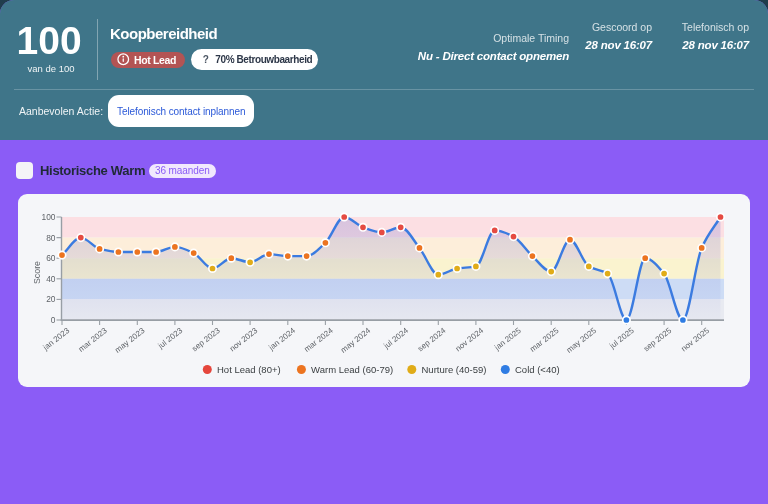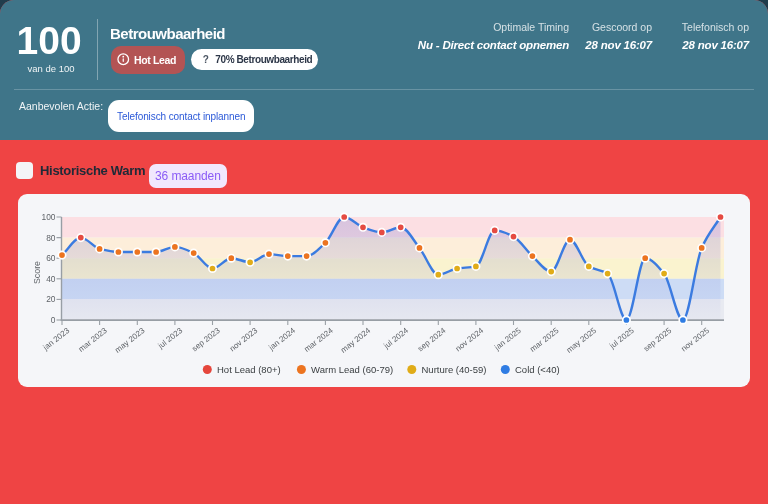--- a/index.html
+++ b/index.html
@@ -1,57 +1,57 @@
 <!DOCTYPE html>
 <html><head><meta charset="utf-8">
 <style>
 * { margin:0; padding:0; box-sizing:border-box; }
 html,body { width:768px; height:504px; overflow:hidden; }
 body { background:#203d4c; font-family:"Liberation Sans", sans-serif; position:relative; }
-.page { position:absolute; inset:0; background:#ef4444; border-radius:14px 14px 0 0; overflow:hidden; }
+.page { position:absolute; inset:0; background:#8b5cf6; border-radius:14px 14px 0 0; overflow:hidden; }
 .header { position:absolute; top:0; left:0; width:768px; height:140px; background:#3f7589; }
 .score { position:absolute; left:16.5px; top:21px; color:#fff; font-size:39px; font-weight:700; line-height:1; }
 .vande { position:absolute; left:27.5px; top:62.5px; color:rgba(255,255,255,0.92); font-size:9.5px; }
 .vline { position:absolute; left:96.5px; top:18.5px; width:1px; height:61px; background:rgba(255,255,255,0.35); }
 .koop { position:absolute; left:110px; top:25px; color:#fff; font-size:15px; font-weight:700; letter-spacing:-0.5px; }
 .pillrow { position:absolute; left:111px; top:48.7px; height:22px; display:flex; align-items:center; gap:5.5px; }
-.pill-hot { background:#b35454; color:#fff; border-radius:10px; height:28px; display:flex; align-items:center; padding:0 9px 0 6px; gap:4.5px; font-size:10.5px; font-weight:700; letter-spacing:-0.35px; }
+.pill-hot { background:#b35454; color:#fff; border-radius:10px; height:16px; display:flex; align-items:center; padding:0 9px 0 6px; gap:4.5px; font-size:10.5px; font-weight:700; letter-spacing:-0.35px; }
 .pill-betr { background:#fff; color:#2d3748; border-radius:11px; height:21.5px; display:flex; align-items:center; padding:0 6px 0 12px; gap:7px; font-size:10px; font-weight:700; letter-spacing:-0.4px; }
 .pill-betr .q { color:#4b5563; font-weight:700; }
 .col { position:absolute; top:21px; text-align:right; }
 .col .lab { color:rgba(255,255,255,0.78); font-size:10.5px; }
 .col .val { color:#fff; font-size:11.5px; font-weight:700; letter-spacing:-0.2px; margin-top:6px;font-style:italic; }
 .hdiv { position:absolute; left:14px; top:89px; width:740px; height:1px; background:rgba(255,255,255,0.22); }
-.actrow { position:absolute; left:19px; top:100px; height:22px; display:flex; }
+.actrow { position:absolute; left:19px; top:100px; height:22px; display:flex; align-items:center; }
 .actlab { color:rgba(255,255,255,0.92); font-size:10.5px; }
 .pill-act { margin-left:5px; background:#fff; color:#2b59d8; border-radius:11px; height:32px; display:flex; align-items:center; padding:0 9px; font-size:10px; font-weight:500; letter-spacing:-0.1px; }
 .trendicon { position:absolute; left:16px; top:162px; width:17px; height:17px; background:#f4f4f7; border-radius:4px; }
 .trendtitle { position:absolute; left:40px; top:163px; font-size:13px; font-weight:700; color:#202a37; letter-spacing:-0.3px; }
-.pill-36 { position:absolute; left:149px; top:163.5px; height:24px; background:#f1e8fd; color:#8b5cf6; font-size:12px; font-weight:500; border-radius:7px; display:flex; align-items:center; padding:7px 6px; letter-spacing:-0.1px; }
+.pill-36 { position:absolute; left:149px; top:163.5px; height:14px; background:#f1e8fd; color:#8b5cf6; font-size:10px; font-weight:500; border-radius:7px; display:flex; align-items:center; padding:7px 6px; letter-spacing:-0.1px; }
 .chart { position:absolute; left:0; top:0; }
 </style></head>
 <body>
 <div class="page">
   <div class="header">
     <div class="score">100</div>
     <div class="vande">van de 100</div>
     <div class="vline"></div>
-    <div class="koop">Betrouwbaarheid</div>
+    <div class="koop">Koopbereidheid</div>
     <div class="pillrow">
       <div class="pill-hot"><svg width="12.5" height="12.5" viewBox="0 0 12 12">
             <circle cx="6" cy="6" r="5.1" stroke="#fff" stroke-width="1.25" fill="none"></circle>
             <rect x="5.4" y="5.1" width="1.2" height="3.5" rx="0.6" fill="#fff"></rect>
             <circle cx="6" cy="3.5" r="0.85" fill="#fff"></circle>
           </svg>Hot Lead</div>
       <div class="pill-betr">
           <span class="q">?</span>
           <span>70% Betrouwbaarheid</span>
         </div>
     </div>
-    <div class="col" style="right:199px;">
+    <div class="col" style="right:199px;margin-top:11px;">
         <div class="lab">Optimale Timing</div>
         <div class="val">Nu - Direct contact opnemen</div>
       </div>
     <div class="col" style="right:116px;">
         <div class="lab">Gescoord op</div>
         <div class="val">28 nov 16:07</div>
       </div>
     <div class="col" style="right:19px;">
         <div class="lab">Telefonisch op</div>
         <div class="val">28 nov 16:07</div>

